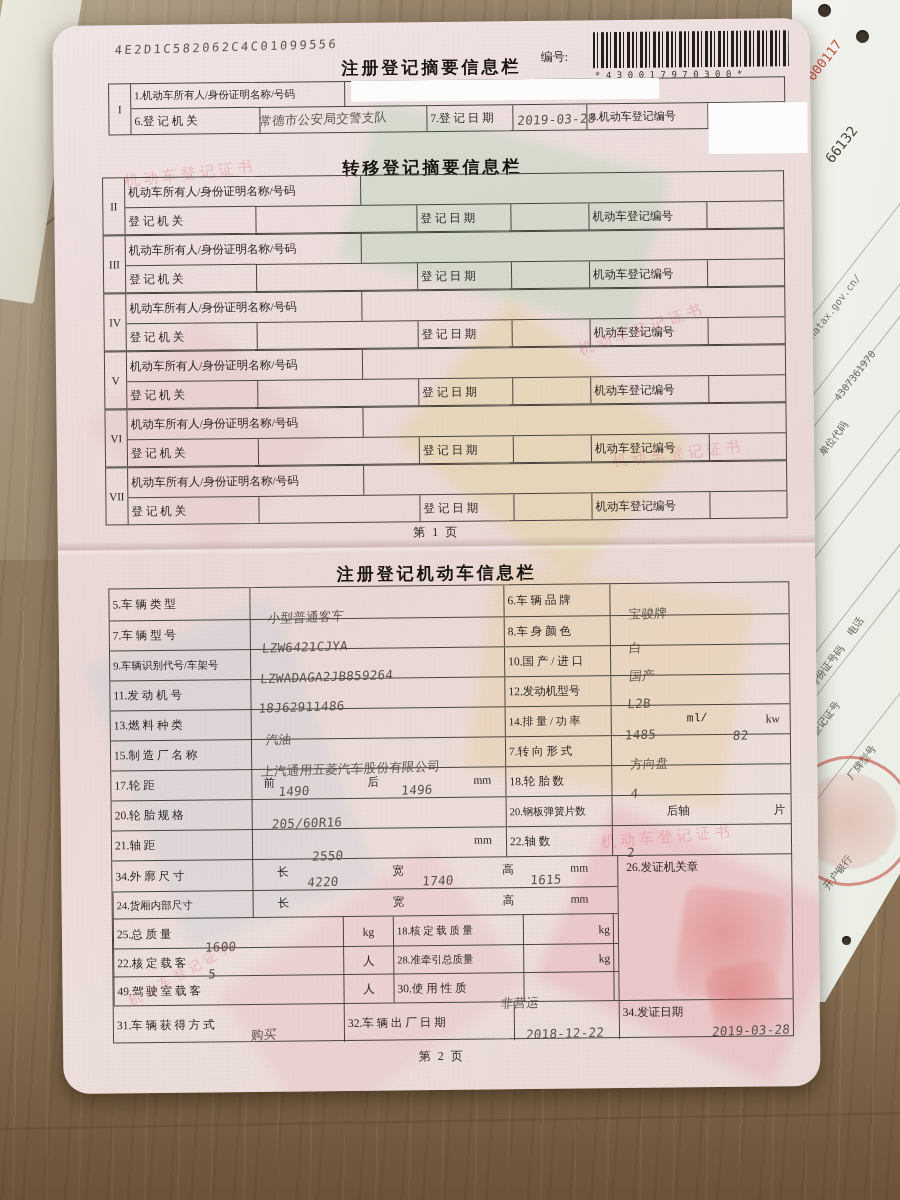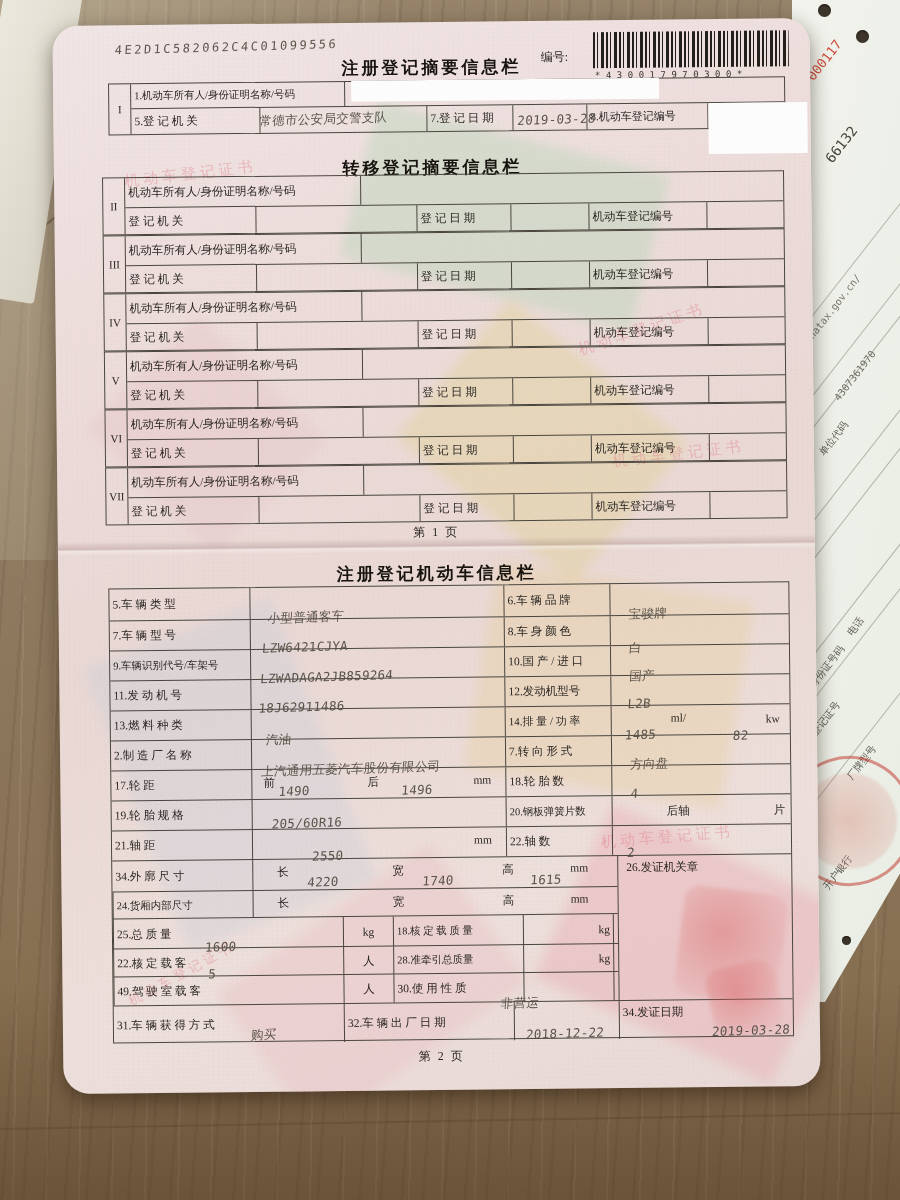--- a/index.html
+++ b/index.html
@@ -129,21 +129,21 @@
     <div class="roman">I</div>
     <div class="colgroup">
       <div class="row" style="height:24px;grid-template-columns:213px 1fr;">
         <div class="c">
             <span class="lbl" style="font-size:10.5px;">1.机动车所有人/身份证明名称/号码</span>
           </div>
         <div class="c"></div>
       </div>
       <div class="row bt" style="height:26px;grid-template-columns:128px 167px 86px 74px 121px 1fr;">
         <div class="c">
-            <span class="lbl">5.登 记 机 关</span>
+            <span class="lbl">6.登 记 机 关</span>
           </div>
         <div class="c"></div>
         <div class="c">
             <span class="lbl">7.登 记 日 期</span>
           </div>
         <div class="c"></div>
         <div class="c">
             <span class="lbl" style="font-size:11px;">8.机动车登记编号</span>
           </div>
         <div class="c"></div>
@@ -371,29 +371,29 @@
     <div class="row bt" style="height:30px;grid-template-columns:140px 254px 106px 1fr;">
       <div class="c">
           <span class="lbl">13.燃  料  种  类</span>
         </div>
       <div class="c"></div>
       <div class="c">
           <span class="lbl" style="font-size:11px;">14.排 量 / 功 率</span>
         </div>
       <div class="c"></div>
       <span class="val" style="left:155px;top:22px;">汽油</span>
-      <span class="lbl" style="position:absolute;left:560px;top:6px;">ml/</span>
+      <span class="lbl" style="position:absolute;left:576px;top:6px;font-family:Liberation Mono, monospace;">ml/</span>
       <span class="lbl" style="position:absolute;left:655px;top:8px;">kw</span>
       <span class="val" style="left:514px;top:21px;">1485</span>
       <span class="val" style="left:622px;top:23px;">82</span>
     </div>
 
     <div class="row bt" style="height:30px;grid-template-columns:140px 254px 106px 1fr;">
       <div class="c">
-          <span class="lbl">2.制 造 厂 名 称</span>
+          <span class="lbl">15.制 造 厂 名 称</span>
         </div>
       <div class="c"></div>
       <div class="c">
           <span class="lbl">7.转 向 形 式</span>
         </div>
       <div class="c"></div>
       <span class="val" style="left:150px;top:22px;">上汽通用五菱汽车股份有限公司</span>
       <span class="val" style="left:519px;top:20px;">方向盘</span>
     </div>
 
@@ -409,21 +409,21 @@
       <span class="lbl" style="position:absolute;left:152px;top:6px;">前</span>
       <span class="val" style="left:167px;top:14px;">1490</span>
       <span class="lbl" style="position:absolute;left:256px;top:6px;">后</span>
       <span class="val" style="left:290px;top:14px;">1496</span>
       <span class="lbl" style="position:absolute;left:362px;top:6px;">mm</span>
       <span class="val" style="left:519px;top:20px;">4</span>
     </div>
 
     <div class="row bt" style="height:30px;grid-template-columns:140px 254px 106px 1fr;">
       <div class="c">
-          <span class="lbl">19.轮 胎 规 格</span>
+          <span class="lbl">20.轮 胎 规 格</span>
         </div>
       <div class="c"></div>
       <div class="c">
           <span class="lbl" style="font-size:10.5px;">20.钢板弹簧片数</span>
         </div>
       <div class="c"></div>
       <span class="val" style="left:160px;top:16px;">205/60R16</span>
       <span class="lbl" style="position:absolute;left:555px;top:8px;">后轴</span>
       <span class="lbl" style="position:absolute;left:662px;top:8px;">片</span>
     </div>

